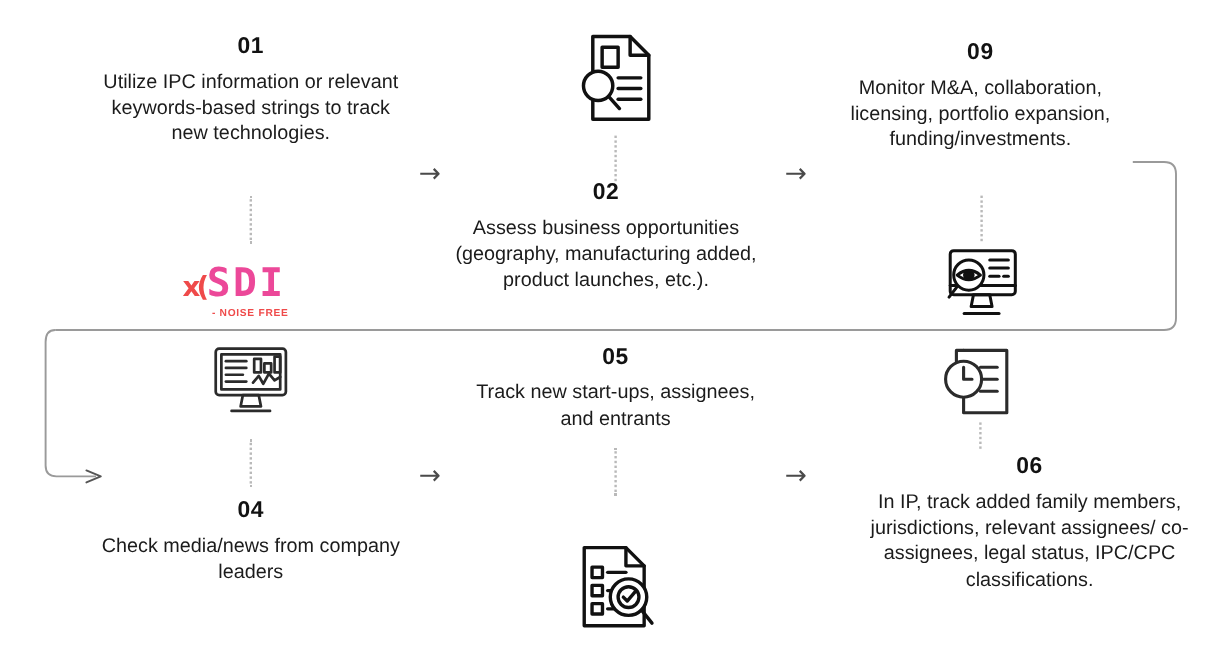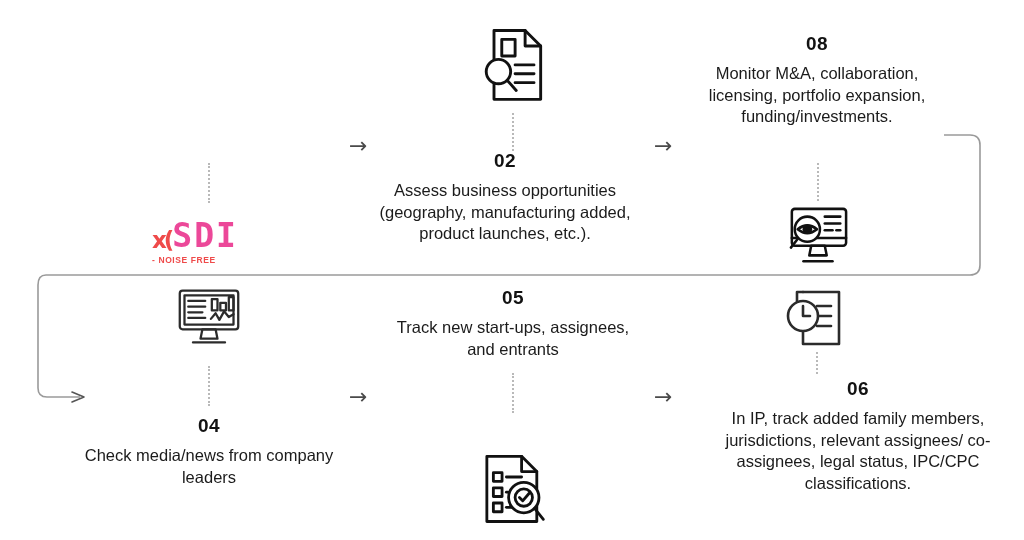--- a/index.html
+++ b/index.html
@@ -106,21 +106,21 @@
     font-weight: 700;
     letter-spacing: 2px;
     line-height: 1;
     font-family: "DejaVu Sans Mono", monospace;
   }
   .logo-tag {
     color: #ef4a4a;
     font-size: 8.5px;
     font-weight: 700;
     letter-spacing: 0.6px;
-    text-align: left;
+    text-align: center;
     margin-top: 3px;
     padding-right: 2px;
     font-family: "Liberation Sans", sans-serif;
   }
 </style>
 </head>
 <body>
 
 <div id="canvas">
 
@@ -137,20 +137,24 @@
   <div class="dotline" style="left:817px; top:163px; height:38px;"></div>
   <div class="dotline" style="left:208px; top:366px; height:40px;"></div>
   <div class="dotline" style="left:512px; top:373px; height:40px;"></div>
   <div class="dotline" style="left:816px; top:352px; height:22px;"></div>
 
   <div class="arrow" style="left:349px; top:135px;">→</div>
   <div class="arrow" style="left:654px; top:135px;">→</div>
   <div class="arrow" style="left:349px; top:386px;">→</div>
   <div class="arrow" style="left:654px; top:386px;">→</div>
 
+  <div class="cell" style="left:78px; top:28px; width:262px;">
+    <div class="step-num">01</div>
+    <div class="step-text">Utilize IPC information or relevant keywords-based strings to track new technologies.</div>
+  </div>
 
   <div class="logo">
     <div class="logo-row">
       <span class="logo-mark">x(</span>
       <span class="logo-word">SDI</span>
     </div>
     <div class="logo-tag">- NOISE FREE</div>
   </div>
 
   <div class="icon-box" style="left:478px; top:26px; width:72px; height:80px;">
@@ -164,21 +168,21 @@
       <circle cx="18" cy="41" r="11" fill="#ffffff"></circle>
       <line x1="26" y1="49" x2="34" y2="58"></line>
     </svg>
   </div>
   <div class="cell" style="left:374px; top:150px; width:262px;">
     <div class="step-num">02</div>
     <div class="step-text">Assess business opportunities (geography, manufacturing added, product launches, etc.).</div>
   </div>
 
   <div class="cell" style="left:686px; top:33px; width:262px;">
-    <div class="step-num">08</div>
+    <div class="step-num">09</div>
     <div class="step-text">Monitor M&amp;A, collaboration, licensing, portfolio expansion, funding/investments.</div>
   </div>
   <div class="icon-box" style="left:784px; top:205px; width:68px; height:62px;">
     <svg viewBox="0 0 70 64" xmlns="http://www.w3.org/2000/svg" fill="none" stroke="#111111" stroke-width="2.6" stroke-linecap="round" stroke-linejoin="round">
       <rect x="8" y="4" width="56" height="38" rx="3"></rect>
       <line x1="8" y1="34" x2="64" y2="34"></line>
       <line x1="42" y1="12" x2="58" y2="12"></line>
       <line x1="42" y1="19" x2="58" y2="19"></line>
       <line x1="42" y1="26" x2="50" y2="26"></line>
       <line x1="54" y1="26" x2="58" y2="26"></line>

